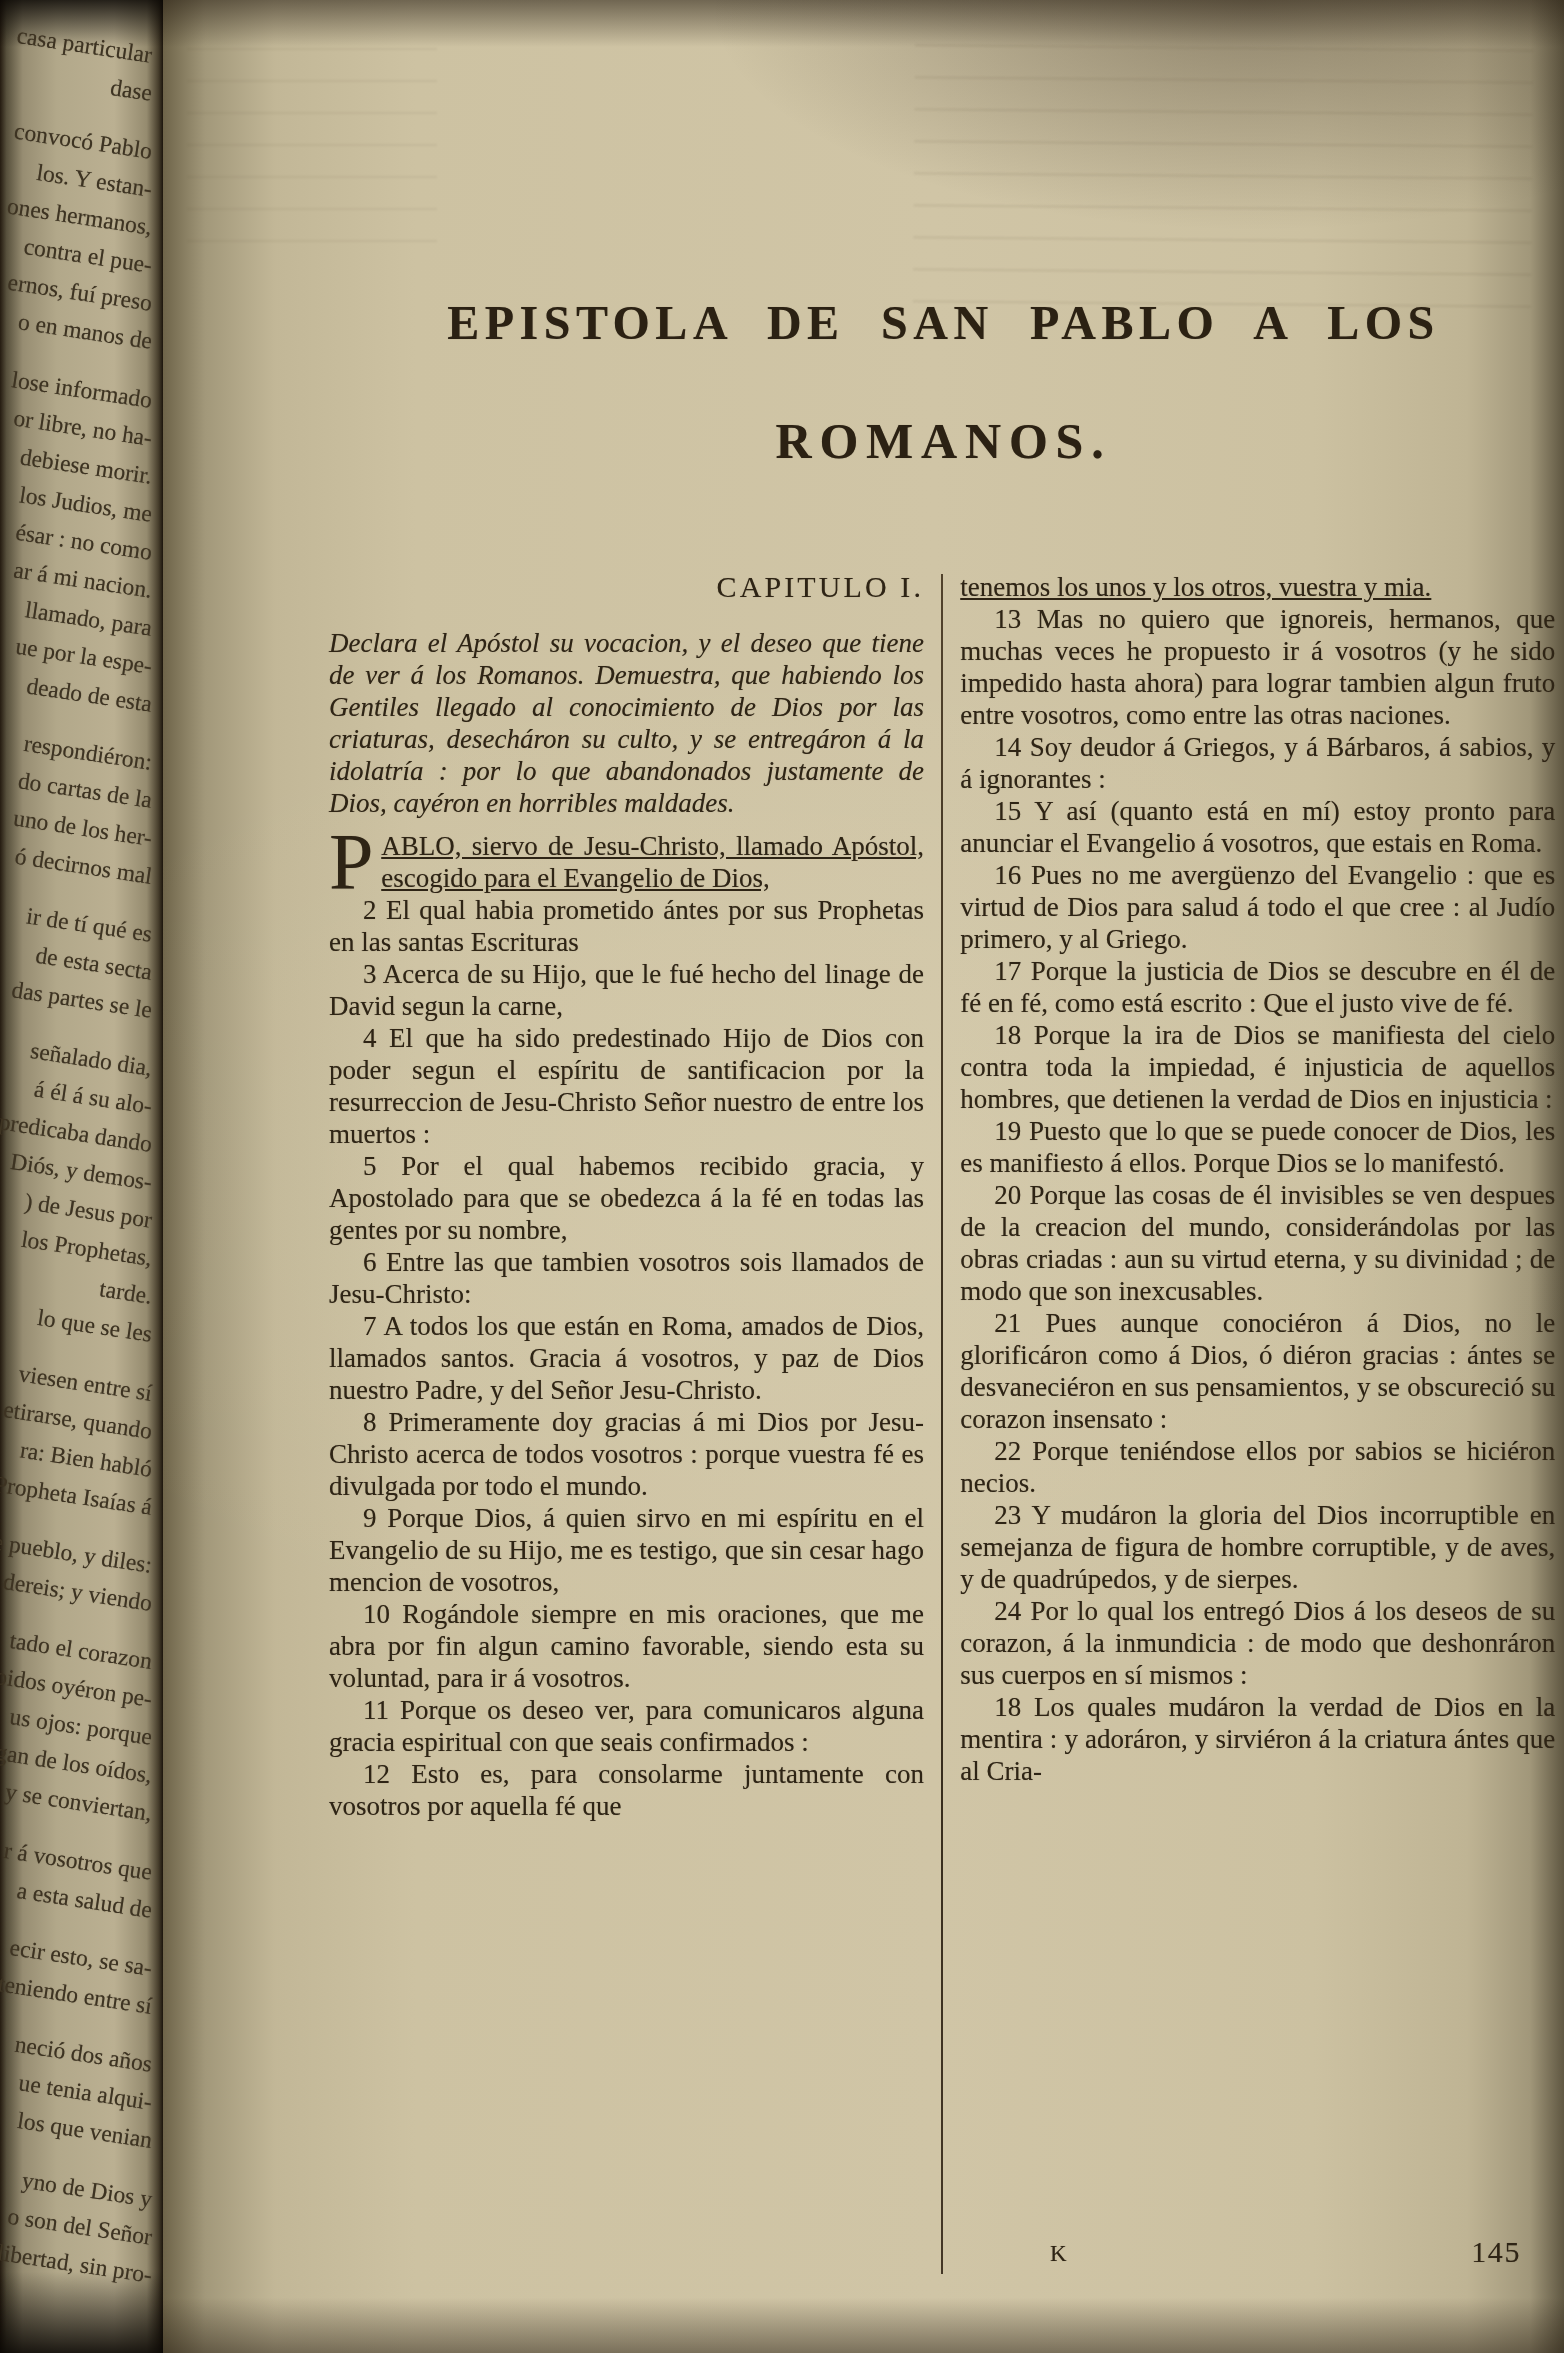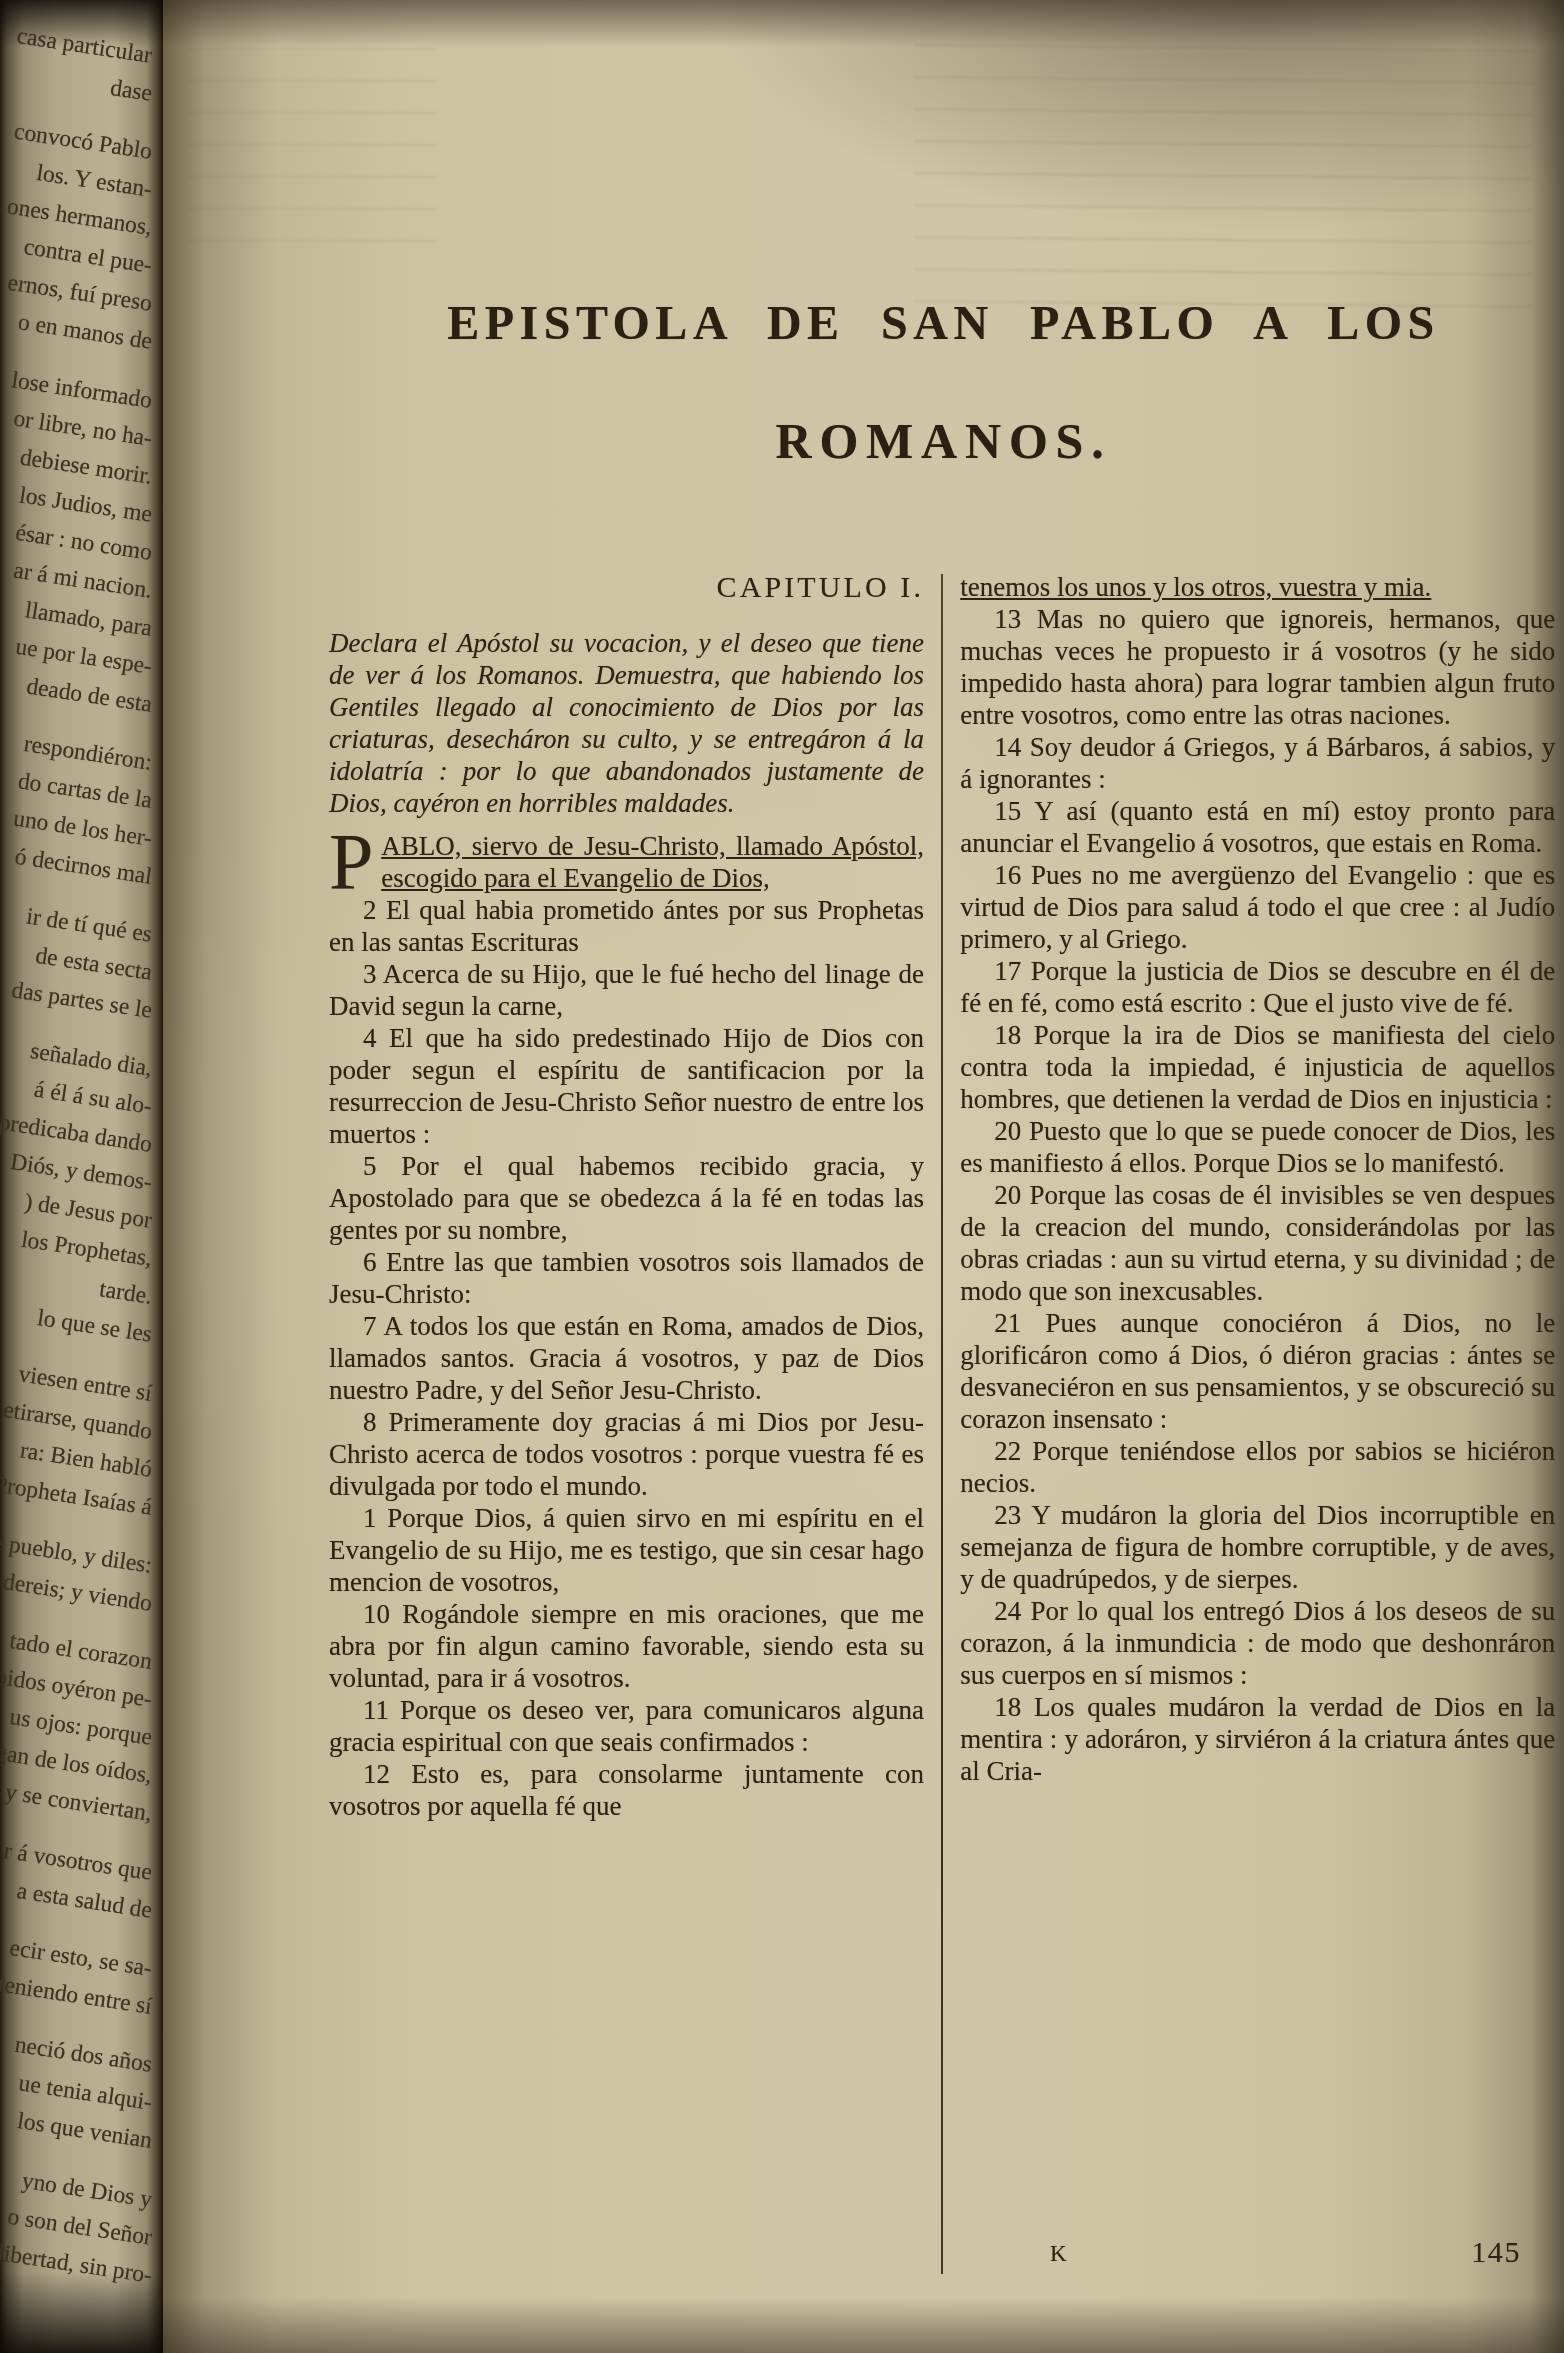--- a/index.html
+++ b/index.html
@@ -170,36 +170,36 @@
         <p class="chapter-summary">Declara el Apóstol su vocacion, y el deseo que tiene de ver á los Romanos. Demuestra, que habiendo los Gentiles llegado al conocimiento de Dios por las criaturas, desecháron su culto, y se entregáron á la idolatría : por lo que abandonados justamente de Dios, cayéron en horribles maldades.</p>
         <div id="left-verses">
             <p class="verse no-indent"><span class="dropcap">P</span>ABLO, siervo de Jesu-Christo, llamado Apóstol, escogido para el Evangelio de Dios,</p>
             <p class="verse">2 El qual habia prometido ántes por sus Prophetas en las santas Escrituras</p>
             <p class="verse">3 Acerca de su Hijo, que le fué hecho del linage de David segun la carne,</p>
             <p class="verse">4 El que ha sido predestinado Hijo de Dios con poder segun el espíritu de santificacion por la resurreccion de Jesu-Christo Señor nuestro de entre los muertos :</p>
             <p class="verse">5 Por el qual habemos recibido gracia, y Apostolado para que se obedezca á la fé en todas las gentes por su nombre,</p>
             <p class="verse">6 Entre las que tambien vosotros sois llamados de Jesu-Christo:</p>
             <p class="verse">7 A todos los que están en Roma, amados de Dios, llamados santos. Gracia á vosotros, y paz de Dios nuestro Padre, y del Señor Jesu-Christo.</p>
             <p class="verse">8 Primeramente doy gracias á mi Dios por Jesu-Christo acerca de todos vosotros : porque vuestra fé es divulgada por todo el mundo.</p>
-            <p class="verse">1 Porque Dios, á quien sirvo en mi espíritu en el Evangelio de su Hijo, me es testigo, que sin cesar hago mencion de vosotros,</p>
+            <p class="verse">9 Porque Dios, á quien sirvo en mi espíritu en el Evangelio de su Hijo, me es testigo, que sin cesar hago mencion de vosotros,</p>
             <p class="verse">10 Rogándole siempre en mis oraciones, que me abra por fin algun camino favorable, siendo esta su voluntad, para ir á vosotros.</p>
             <p class="verse">11 Porque os deseo ver, para comunicaros alguna gracia espiritual con que seais confirmados :</p>
             <p class="verse">12 Esto es, para consolarme juntamente con vosotros por aquella fé que</p>
           </div>
       </div>
       <div class="col-divider"></div>
       <div class="col col-right" id="right-verses">
           <p class="verse no-indent">tenemos los unos y los otros, vuestra y mia.</p>
           <p class="verse">13 Mas no quiero que ignoreis, hermanos, que muchas veces he propuesto ir á vosotros (y he sido impedido hasta ahora) para lograr tambien algun fruto entre vosotros, como entre las otras naciones.</p>
           <p class="verse">14 Soy deudor á Griegos, y á Bárbaros, á sabios, y á ignorantes :</p>
           <p class="verse">15 Y así (quanto está en mí) estoy pronto para anunciar el Evangelio á vosotros, que estais en Roma.</p>
           <p class="verse">16 Pues no me avergüenzo del Evangelio : que es virtud de Dios para salud á todo el que cree : al Judío primero, y al Griego.</p>
           <p class="verse">17 Porque la justicia de Dios se descubre en él de fé en fé, como está escrito : Que el justo vive de fé.</p>
           <p class="verse">18 Porque la ira de Dios se manifiesta del cielo contra toda la impiedad, é injusticia de aquellos hombres, que detienen la verdad de Dios en injusticia :</p>
-          <p class="verse">20 Puesto que lo que se puede conocer de Dios, les es manifiesto á ellos. Porque Dios se lo manifestó.</p>
+          <p class="verse">19 Puesto que lo que se puede conocer de Dios, les es manifiesto á ellos. Porque Dios se lo manifestó.</p>
           <p class="verse">20 Porque las cosas de él invisibles se ven despues de la creacion del mundo, considerándolas por las obras criadas : aun su virtud eterna, y su divinidad ; de modo que son inexcusables.</p>
           <p class="verse">21 Pues aunque conociéron á Dios, no le glorificáron como á Dios, ó diéron gracias : ántes se desvaneciéron en sus pensamientos, y se obscureció su corazon insensato :</p>
           <p class="verse">22 Porque teniéndose ellos por sabios se hiciéron necios.</p>
           <p class="verse">23 Y mudáron la gloria del Dios incorruptible en semejanza de figura de hombre corruptible, y de aves, y de quadrúpedos, y de sierpes.</p>
           <p class="verse">24 Por lo qual los entregó Dios á los deseos de su corazon, á la inmundicia : de modo que deshonráron sus cuerpos en sí mismos :</p>
           <p class="verse">18 Los quales mudáron la verdad de Dios en la mentira : y adoráron, y sirviéron á la criatura ántes que al Cria-</p>
         </div>
     </div>
 
     <div class="footer">

